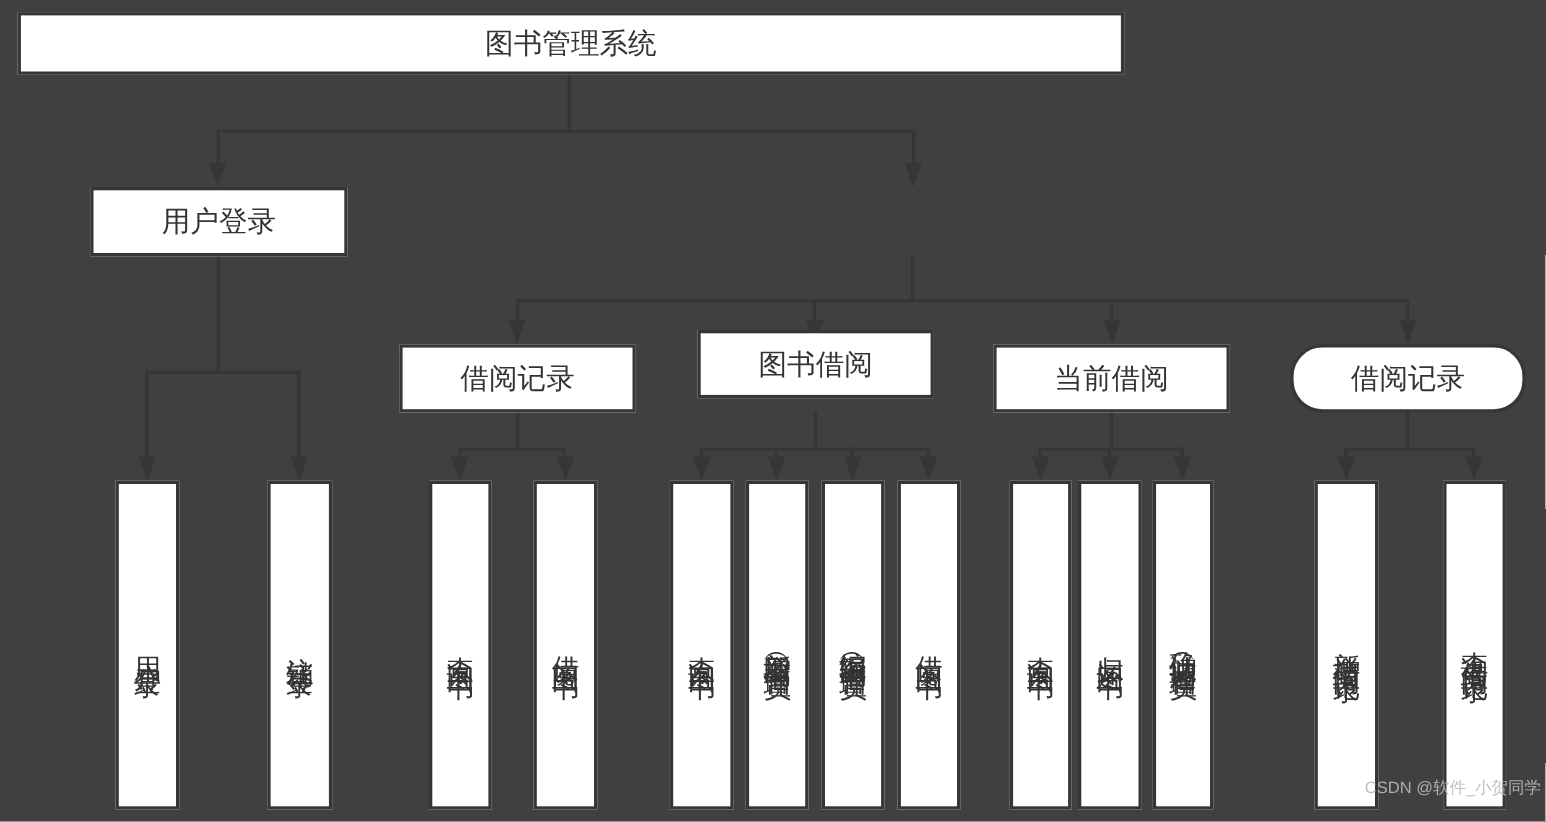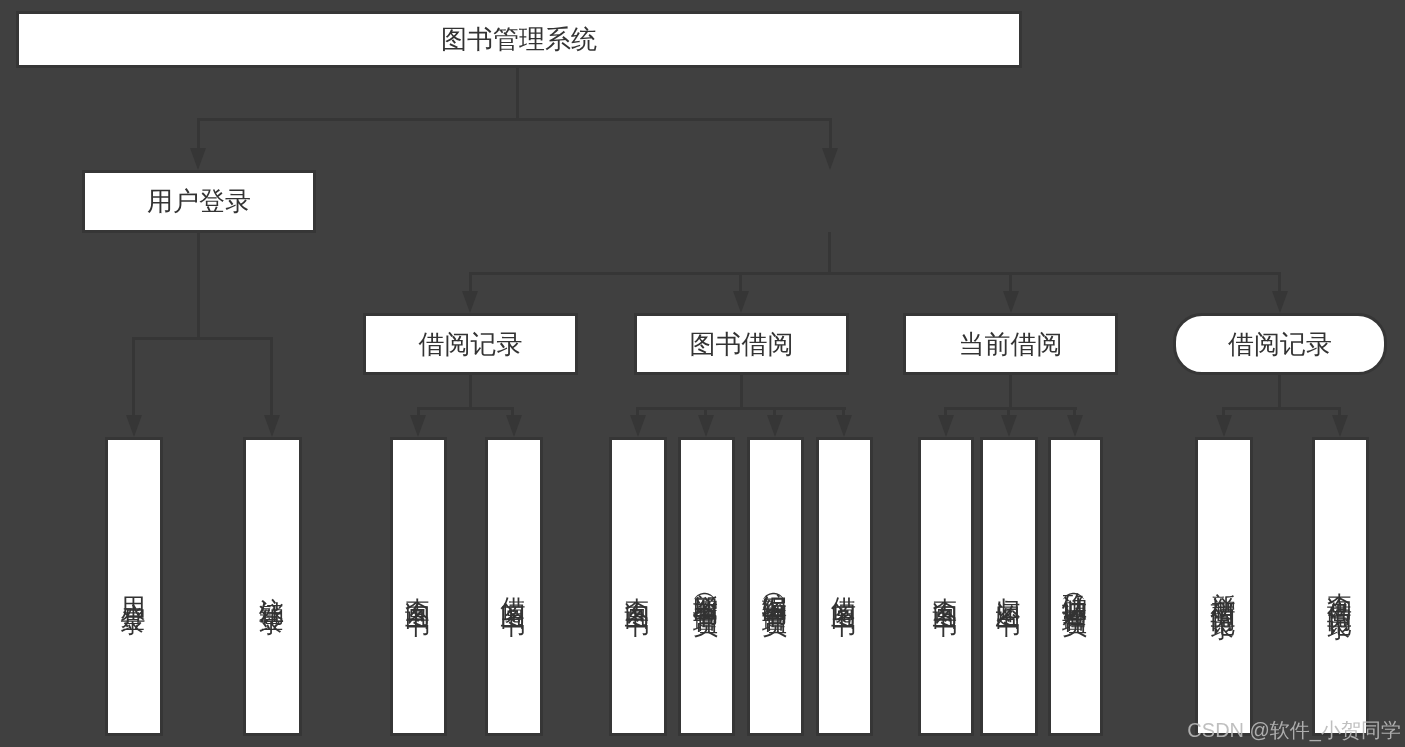--- a/index.html
+++ b/index.html
@@ -16,21 +16,21 @@
   .vbox span {
     writing-mode:vertical-rl; text-orientation:mixed;
     font-size:25px; letter-spacing:5px; color:#333333; white-space:nowrap;
   }
   .vbox.vlong span { letter-spacing:3px; }
 
   .b-root      { left:16px;  top:11px;  width:1006px; height:57px; }
   .b-userlogin { left:82px;  top:170px; width:234px;  height:63px; }
   .b-bookmgmt  { left:712px; top:170px; width:235px;  height:63px; }
   .b-newrec    { left:363px; top:313px; width:215px;  height:62px; }
-  .b-borrow    { left:634px; top:313px; width:215px;  height:62px; }
+  .b-borrow    { left:634px; top:300px; width:215px;  height:62px; }
   .b-current   { left:903px; top:313px; width:215px;  height:62px; }
   .b-record    { left:1173px;top:313px; width:214px;  height:62px;border-radius:29px; }
 
   .leaf { top:437px; height:299px; }
   .b-login  { left:105px;  width:58px; }
   .b-logout { left:243px;  width:59px; }
   .b-nbr-q  { left:390px;  width:57px; }
   .b-nbr-b  { left:485px;  width:58px; }
   .b-bb-q   { left:609px;  width:58px; }
   .b-bb-a   { left:678px;  width:57px; }
@@ -105,22 +105,22 @@
   .a-bb-e   { left:767px;  top:415px; }
   .a-bb-b   { left:836px;  top:415px; }
   .a-cb-q   { left:938px;  top:415px; }
   .a-cb-r   { left:1001px; top:415px; }
   .a-cb-c   { left:1067px; top:415px; }
   .a-br-a   { left:1216px; top:415px; }
   .a-br-q   { left:1332px; top:415px; }
 
   
   .watermark {
-    position:absolute; right:4px; bottom:3px; z-index:10;
-    font-size:20px; color:#b9b9b9; opacity:0.9; white-space:nowrap;
+    position:absolute; right:4px; bottom:21px; z-index:10;
+    font-size:15px; color:#b9b9b9; opacity:0.9; white-space:nowrap;
   }
 </style>
 </head>
 <body>
 
 <div class="canvas">
 
   <div class="ln e-root-v"></div>
   <div class="ln e-root-h"></div>
   <div class="ln e-root-a1"></div>

